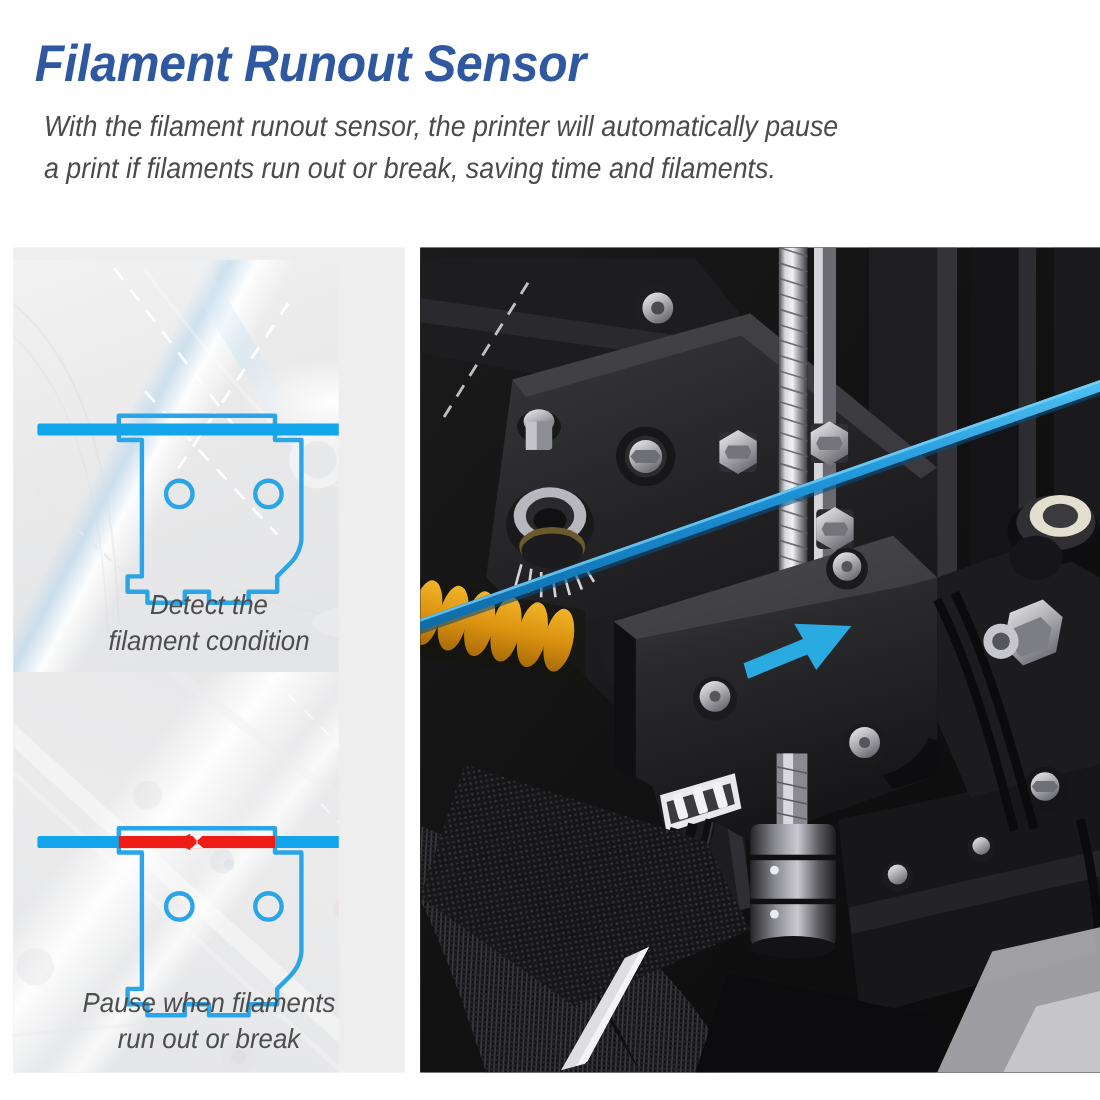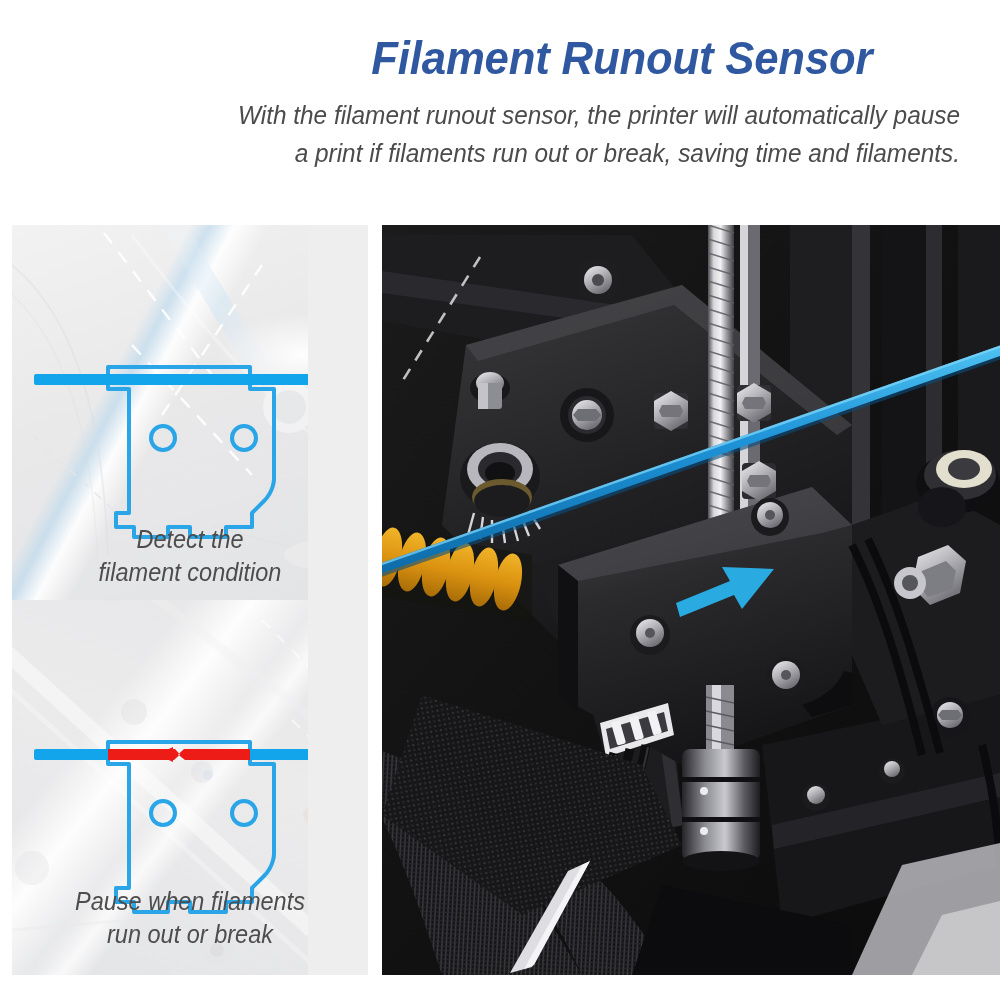--- a/index.html
+++ b/index.html
@@ -13,21 +13,21 @@
     height: 1000px;
     overflow: hidden;
     font-family: "Liberation Sans", "DejaVu Sans", sans-serif;
     position: relative;
   }
 
   
   .header {
     width: 904px;
     padding-top: 34px;
-    text-align: right;
+    text-align: left;
     box-sizing: border-box;
   }
   .title {
     font-size: 47px;
     font-weight: bold;
     font-style: italic;
     color: #2f58a0;
     letter-spacing: -0.2px;
     line-height: 1.0;
     transform: scaleX(0.93);
@@ -63,20 +63,21 @@
     height: 750px;
     overflow: hidden;
     background: #eeeeef;
   }
   .lp-half {
     position: absolute;
     left: 0;
     width: 296px;
     height: 375px;
     overflow: hidden;
+    margin-top: 11px;
   }
   .lp-top { top: 0; }
   .lp-bot { top: 375px; }
 
   
   .ghost-top {
     position: absolute; inset: 0;
     background:
       radial-gradient(ellipse 120px 60px at 290px 130px, rgba(255,255,255,0.95), rgba(255,255,255,0) 70%),
       linear-gradient(118deg, rgba(255,255,255,0) 36%, rgba(178,214,238,0.55) 40%, rgba(255,255,255,0.9) 45%, rgba(255,255,255,0) 52%),

